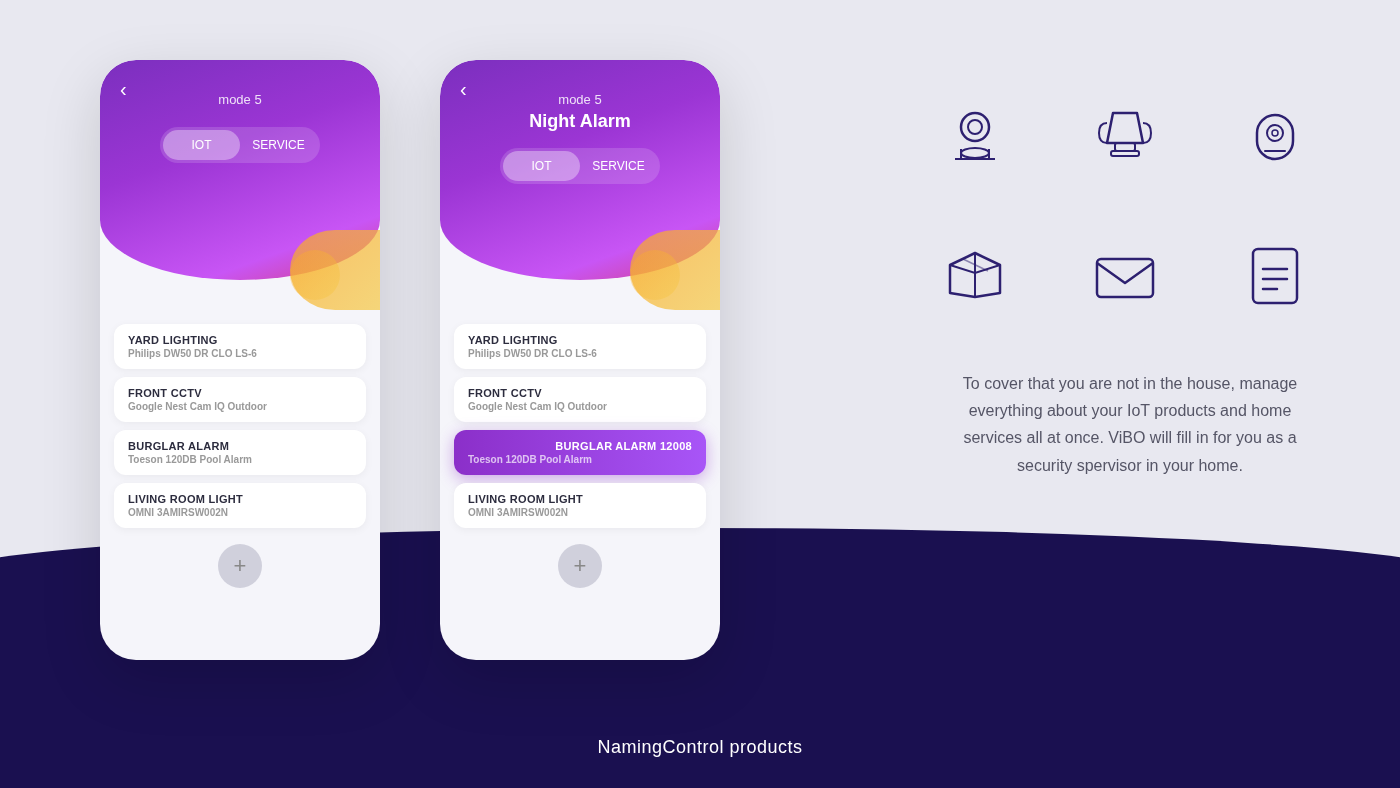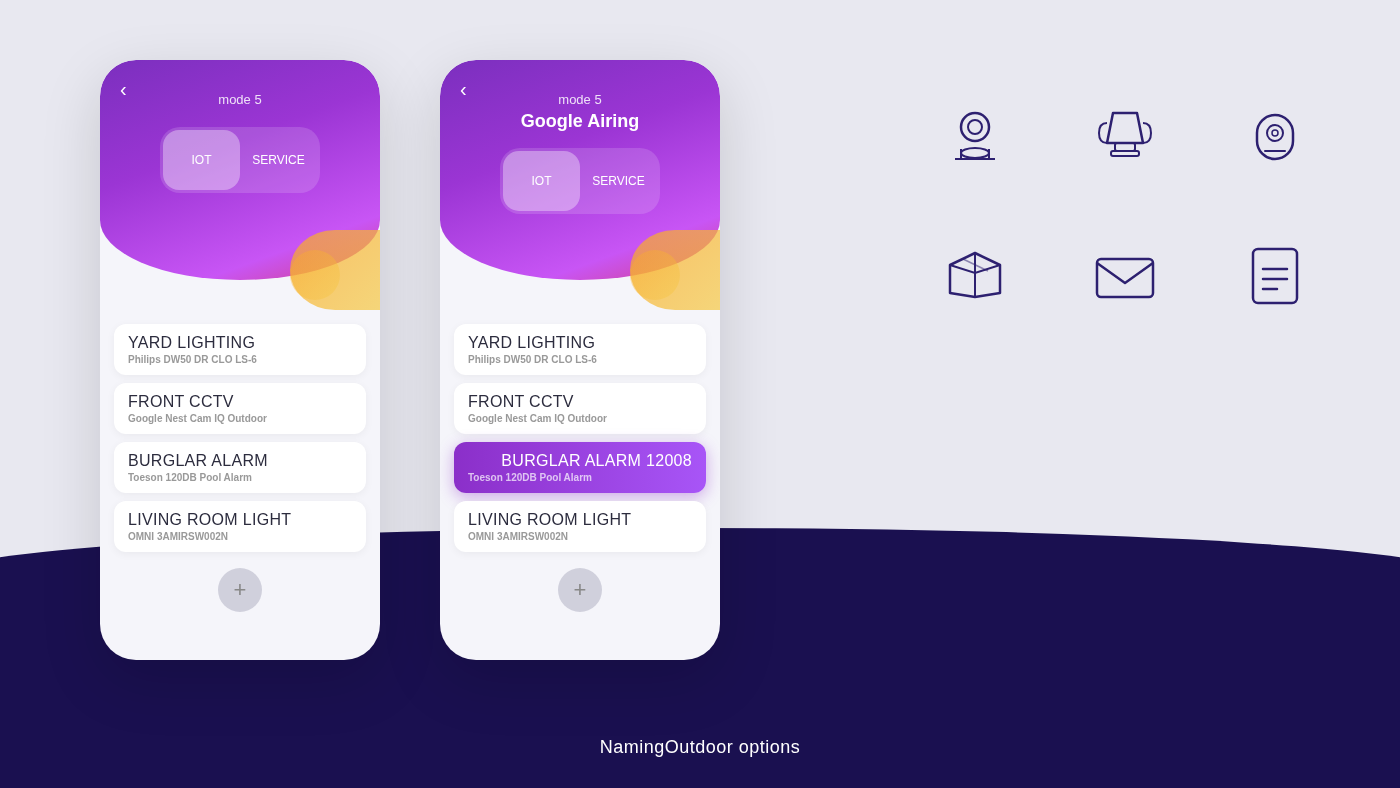--- a/index.html
+++ b/index.html
@@ -114,21 +114,21 @@
       background: rgba(255,255,255,0.15);
       border-radius: 20px;
       display: flex;
       padding: 3px;
       width: 160px;
     }
 
     .phone-tab {
       flex: 1;
       text-align: center;
-      padding: 23px 10px;
+      padding: 8px 10px;
       font-size: 12px;
       color: white;
       border-radius: 16px;
       font-weight: 500;
     }
 
     .phone-tab.active {
       background: rgba(255,255,255,0.35);
       color: white;
     }
@@ -166,22 +166,22 @@
     }
 
     .device-item {
       background: #ffffff;
       border-radius: 12px;
       padding: 10px 14px;
       box-shadow: 0 2px 8px rgba(0,0,0,0.05);
     }
 
     .device-name {
-      font-size: 16px;
-      font-weight: 400;
+      font-size: 11px;
+      font-weight: 700;
       color: #2c2c3e;
       text-transform: uppercase;
       letter-spacing: 0.3px;
     }
 
     .device-model {
       font-size: 10px;
       color: #999;
       margin-top: 2px;
       font-weight: bold;
@@ -255,21 +255,21 @@
       margin: 0 auto;
     }
   </style>
 </head>
 <body>
 
 <div class="bottom-wave"></div>
 
 <div class="bottom-labels">
   <span class="bottom-label">Naming</span>
-  <span class="bottom-label">Outdoor options</span>
+  <span class="bottom-label">Control products</span>
 </div>
 
 <div class="phones-container">
 
   <div class="phone">
     <div class="phone-header">
       <span class="phone-back-btn">‹</span>
       <span class="phone-mode-label">mode 5</span>
       <span class="phone-mode-title"></span>
       <div class="phone-tabs">
@@ -297,21 +297,21 @@
         <div class="device-model">OMNI 3AMIRSW002N</div>
       </div>
     </div>
     <div class="add-btn">+</div>
   </div>
 
   <div class="phone">
     <div class="phone-header">
       <span class="phone-back-btn">‹</span>
       <span class="phone-mode-label">mode 5</span>
-      <span class="phone-mode-title">Google Airing</span>
+      <span class="phone-mode-title">Night Alarm</span>
       <div class="phone-tabs">
         <div class="phone-tab active">IOT</div>
         <div class="phone-tab">SERVICE</div>
       </div>
       <div class="phone-accent"></div>
       <div class="phone-accent2"></div>
     </div>
     <div class="device-list">
       <div class="device-item">
         <div class="device-name">YARD LIGHTING</div>
@@ -387,13 +387,14 @@
       <svg viewBox="0 0 80 80" fill="none" xmlns="http://www.w3.org/2000/svg">
         <rect x="18" y="14" width="44" height="54" rx="5" stroke="#2d2070" stroke-width="2.5" fill="none"></rect>
         <line x1="28" y1="34" x2="52" y2="34" stroke="#2d2070" stroke-width="2.5" stroke-linecap="round"></line>
         <line x1="28" y1="44" x2="52" y2="44" stroke="#2d2070" stroke-width="2.5" stroke-linecap="round"></line>
         <line x1="28" y1="54" x2="42" y2="54" stroke="#2d2070" stroke-width="2.5" stroke-linecap="round"></line>
       </svg>
     </div>
 
   </div>
 
+  <p class="description-text">To cover that you are not in the house, manage everything about your IoT products and home services all at once. ViBO will fill in for you as a security spervisor in your home.</p>
 </div>
 
 </body></html>

